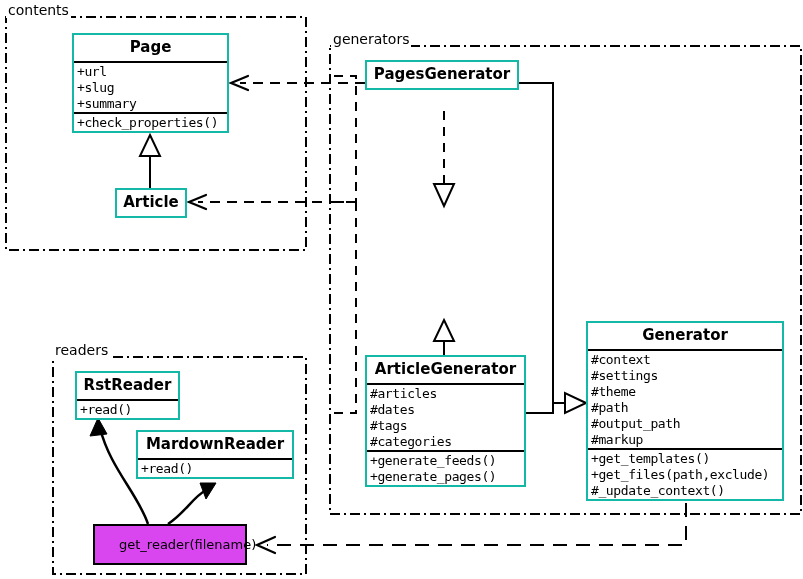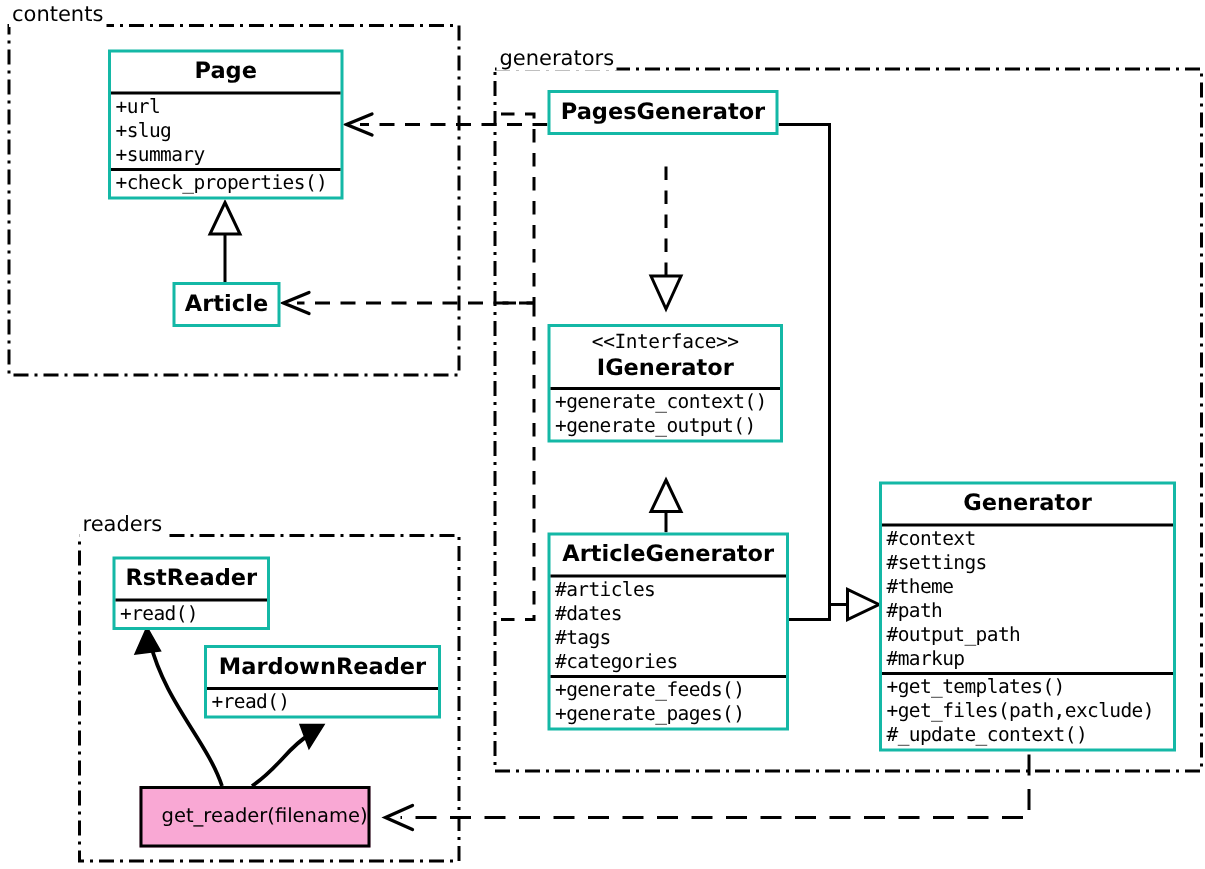--- a/index.html
+++ b/index.html
@@ -55,24 +55,24 @@
     font-size: 13px;
     line-height: 16px;
     color: #000;
     white-space: nowrap;
     letter-spacing: -0.4px;
   }
   .plain-box {
     position: absolute;
     box-sizing: border-box;
     border: 2px solid #000;
-    background: #f9a8d4;
+    background: #d946ef;
     display: flex;
     align-items: center;
-    justify-content: flex-end;
+    justify-content: flex-start;
     z-index: 5;
     padding-left: 24px;
   }
   .plain-box .plain-label {
     font-family: "DejaVu Sans", sans-serif;
     font-size: 13px;
     color: #000;
     white-space: nowrap;
   }
   
@@ -151,30 +151,20 @@
   </div>
 
   <div class="uml-box" style="left:115px; top:188px; width:72px;">
     <div class="uml-title">Article</div>
   </div>
 
   <div class="uml-box" style="left:365px; top:60px; width:154px;">
     <div class="uml-title">PagesGenerator</div>
   </div>
 
-  <div class="uml-box" style="left:365px; top:216px; width:157px;">
-    <div class="uml-title">
-      <span class="uml-stereotype">&lt;&lt;Interface&gt;&gt;</span>
-      <span>IGenerator</span>
-    </div>
-    <div class="uml-compartment">
-      <div class="uml-line">+generate_context()</div>
-      <div class="uml-line">+generate_output()</div>
-    </div>
-  </div>
 
   <div class="uml-box" style="left:365px; top:355px; width:161px;">
     <div class="uml-title">ArticleGenerator</div>
     <div class="uml-compartment">
       <div class="uml-line">#articles</div>
       <div class="uml-line">#dates</div>
       <div class="uml-line">#tags</div>
       <div class="uml-line">#categories</div>
     </div>
     <div class="uml-compartment">

